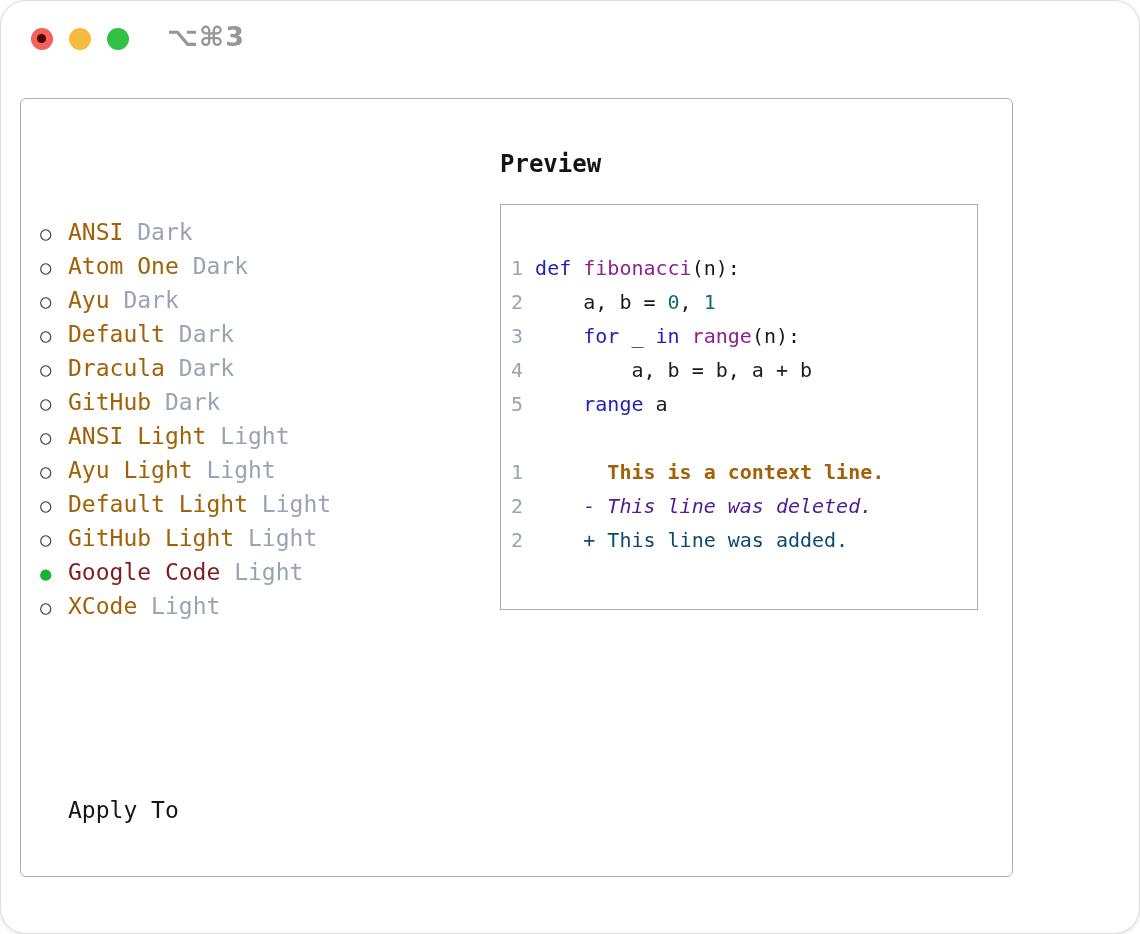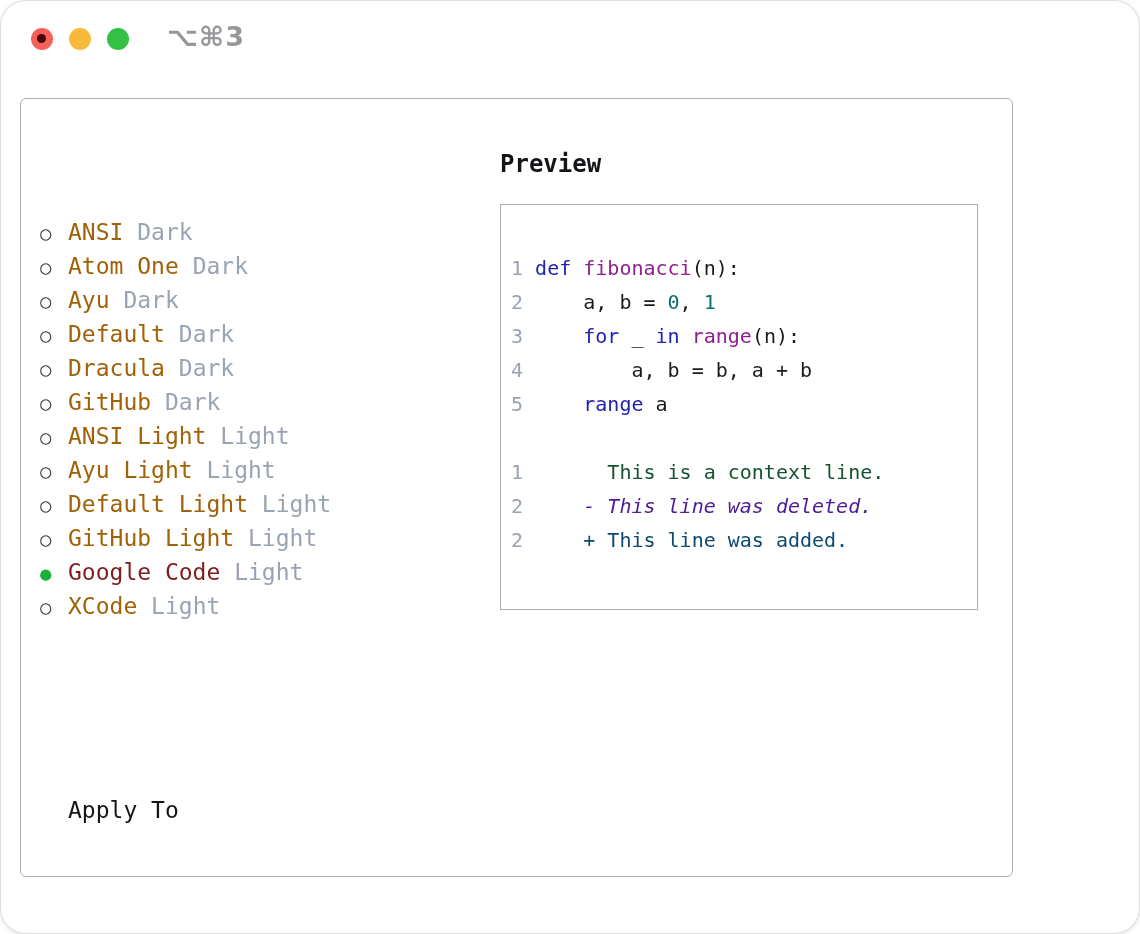--- a/index.html
+++ b/index.html
@@ -44,21 +44,21 @@
   .preview-box{
     margin-top:23px;width:478px;height:406px;box-sizing:border-box;
     border:1.5px solid #a9aeb6;background:#ffffff;
   }
   .code{margin:0;padding:46px 0 0 10px;font-size:20px;line-height:34px;white-space:pre;font-family:"DejaVu Sans Mono","Liberation Mono",monospace;}
   .code .ln{color:#9aa3b3;}
   .code .kw{color:#2222b0;}
   .code .fn{color:#90208f;}
   .code .lit{color:#0d6d6d;}
   .code .pl{color:#1b1b1b;}
-  .code .ctx{color:#14532d;}
+  .code .ctx{color:#a16207;font-weight:bold;}
   .code .del{color:#4c1d95;font-style:italic;}
   .code .add{color:#0c4a6e;}
 </style>
 </head>
 <body>
 
 <div class="window">
 
   <div class="titlebar">
     <div class="tl tl-close">

